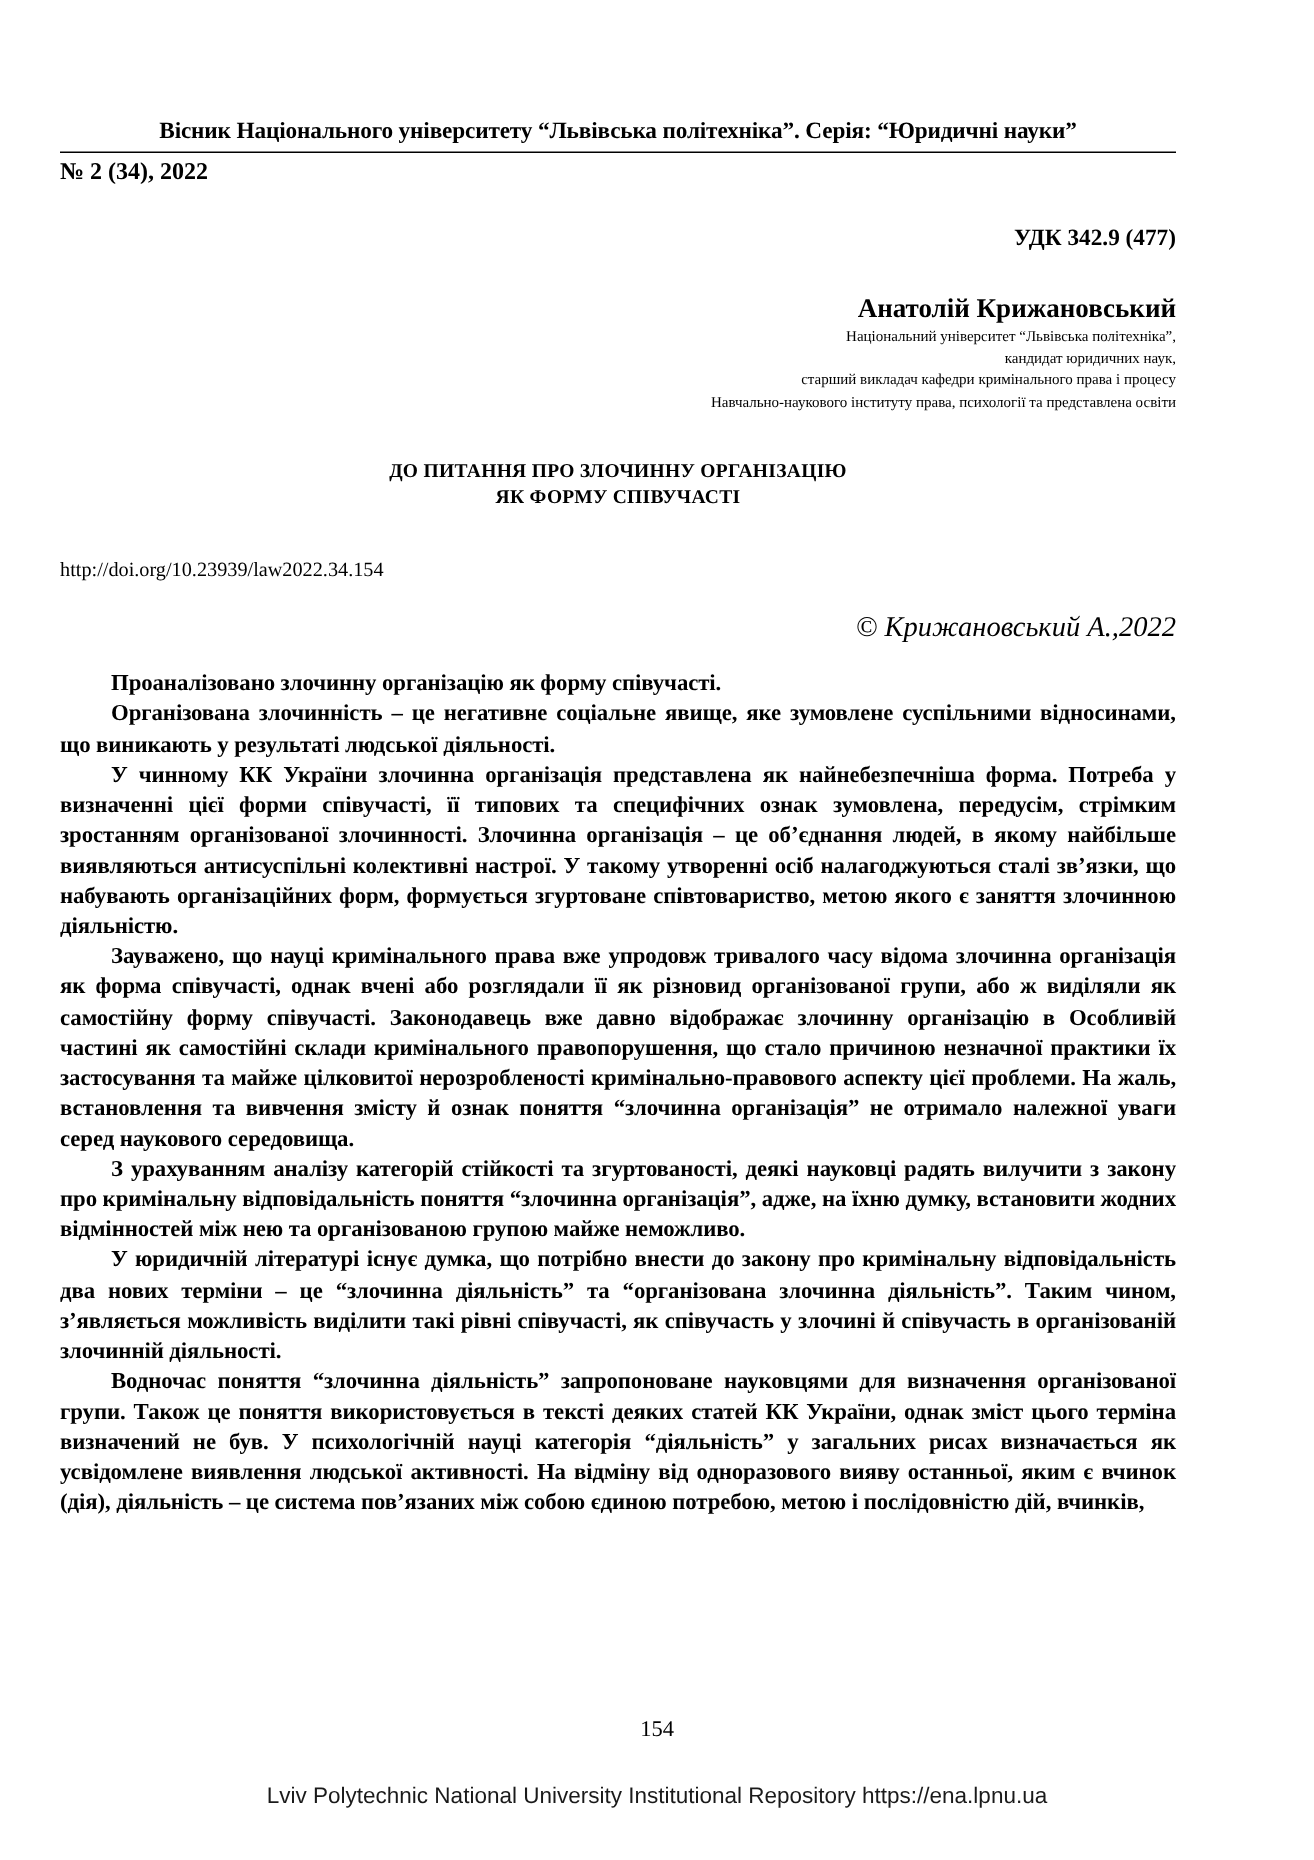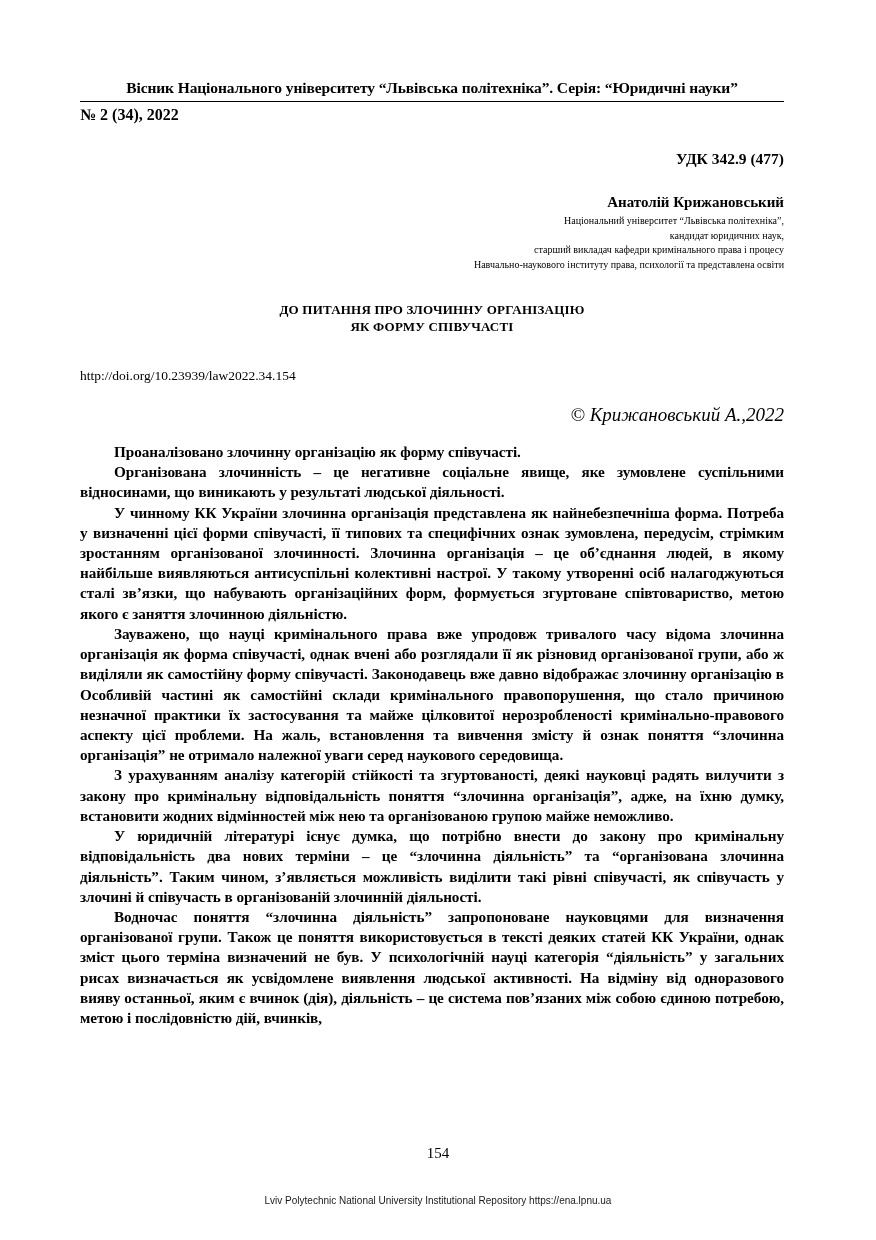--- a/index.html
+++ b/index.html
@@ -13,21 +13,21 @@
     font-family: "Liberation Serif", "DejaVu Serif", serif;
     color: #000000;
     position: relative;
     overflow: hidden;
   }
   .page {
     position: relative;
     width: 876px;
     height: 1240px;
     box-sizing: border-box;
-    padding: 78px 92px 0 80px;
+    padding: 78px 92px 0 40px;
   }
   
   .running-head {
     font-size: 15.5px;
     font-weight: bold;
     text-align: center;
     letter-spacing: -0.1px;
     line-height: 1.25;
   }
   .rule {
@@ -48,21 +48,21 @@
     font-weight: bold;
     margin-top: 26px;
   }
   
   .author-block {
     text-align: right;
     margin-top: 24px;
     line-height: 1.45;
   }
   .author-name {
-    font-size: 15px;
+    font-size: 18px;
     font-weight: bold;
   }
   .affiliation {
     font-size: 10px;
   }
   
   .title {
     text-align: center;
     font-size: 13px;
     font-weight: bold;
@@ -106,21 +106,21 @@
     bottom: 78px;
     text-align: center;
     font-size: 15px;
   }
   .footer-note {
     position: absolute;
     left: 0;
     right: 0;
     bottom: 34px;
     text-align: center;
-    font-size: 10px;
+    font-size: 15px;
     font-family: "Liberation Sans", sans-serif;
     color: #1a1a1a;
   }
 </style>
 </head>
 <body>
 
 <div class="page">
 
   <div class="running-head">Вісник Національного університету “Львівська політехніка”. Серія: “Юридичні науки”</div>

